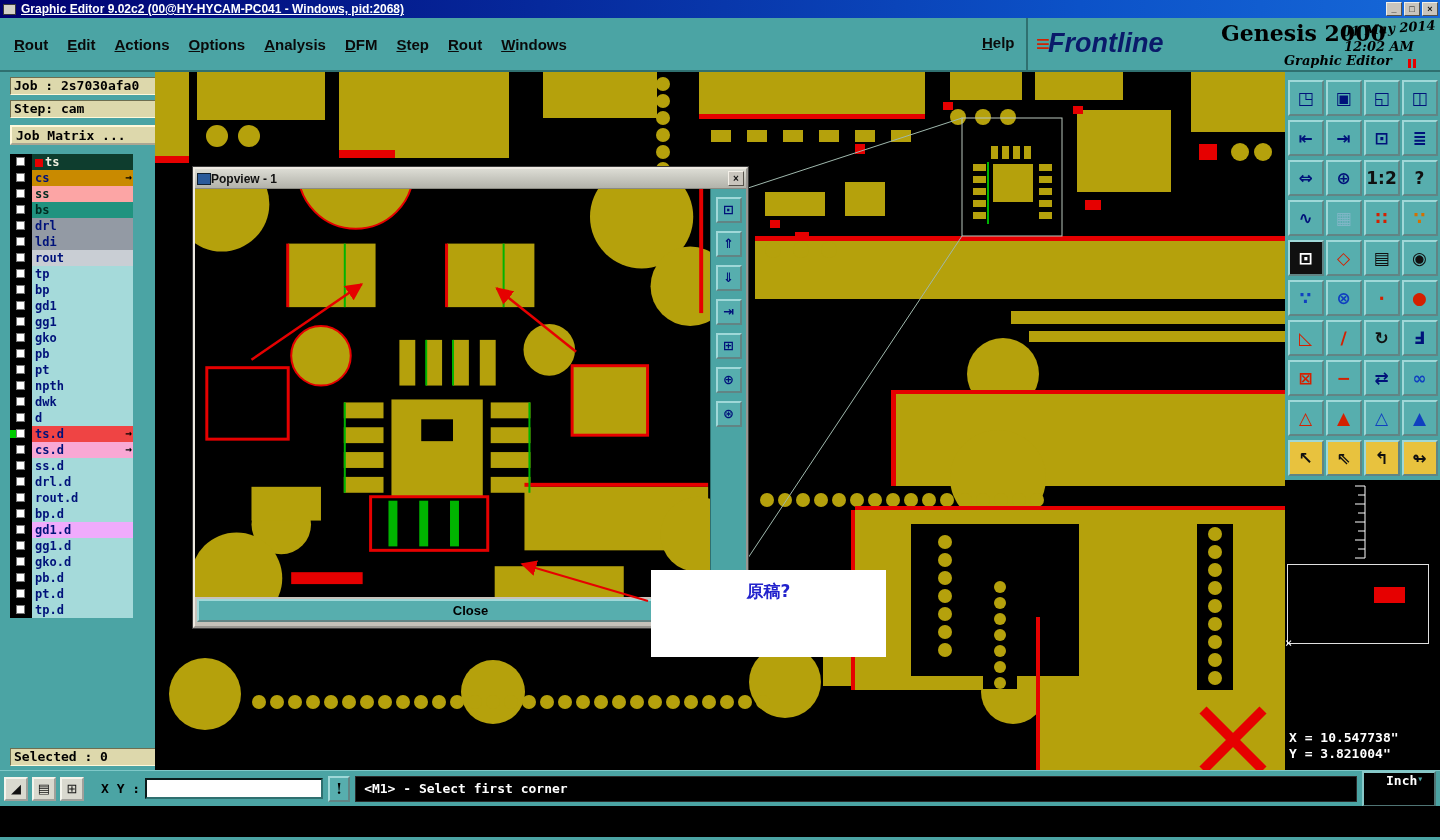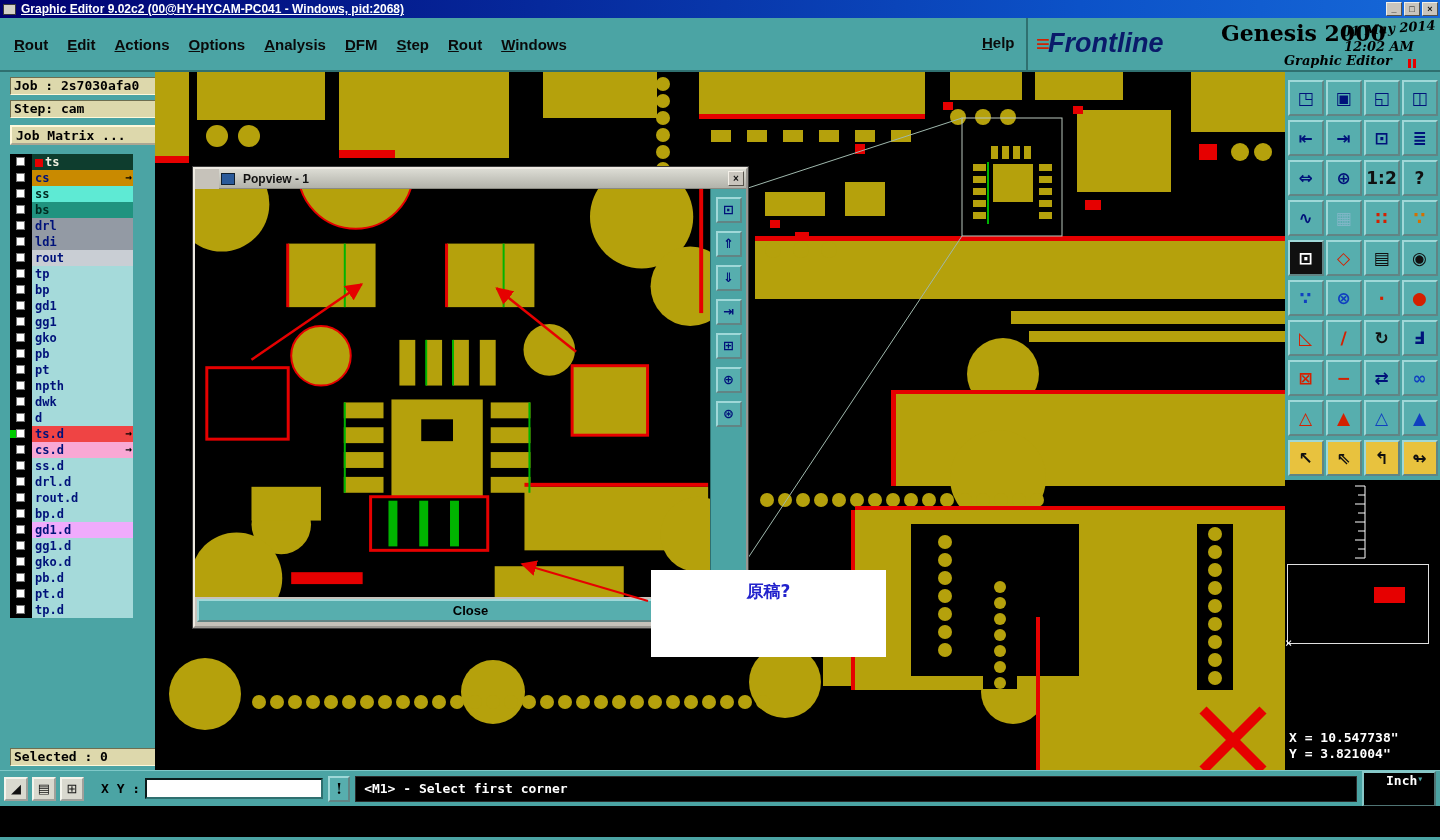--- a/index.html
+++ b/index.html
@@ -80,22 +80,22 @@
   .sb-msg{flex:1;height:26px;background:#000;border:1px solid #2a2a2a;color:#fff;
     font:bold 13px "DejaVu Sans Mono",monospace;line-height:24px;padding-left:8px;white-space:nowrap;overflow:hidden;}
   .sb-units{width:74px;height:36px;background:#000;border:2px outset #88c8c8;color:#fff;
     font:bold 13px "DejaVu Sans Mono",monospace;display:flex;justify-content:space-between;padding:0 22px;}
   .units-caret{color:#4ba4a4;font-size:10px;}
   .bottom-fill{position:absolute;left:0;top:806px;width:1440px;height:34px;background:#000;border-bottom:3px solid #4ba4a4;}
 
   
   .popview{position:absolute;left:193px;top:167px;width:555px;height:461px;background:#c6c2ba;
     border:2px outset #eeeae2;z-index:10;box-shadow:0 0 0 1px #3a3a3a;}
-  .pv-title{height:20px;background:linear-gradient(#dcdcd4,#b2b2aa);display:flex;align-items:center;gap:8px;
-    padding:0 2px;border-bottom:1px solid #8a8a82;margin-left:24px;}
+  .pv-title{height:20px;background:linear-gradient(#dcdcd4,#b2b2aa);display:flex;align-items:center;gap:0;
+    padding:0 2px;border-bottom:1px solid #8a8a82;}
   .pv-icon{width:14px;height:12px;background:#2a5a9a;border:1px solid #102030;flex:none;}
   .pv-title-text{font:bold 12px "Liberation Sans",sans-serif;color:#111;flex:1;}
   .pv-close{width:16px;height:15px;background:#c9c5bd;border:1px solid;border-color:#f4f0e8 #55514a #55514a #f4f0e8;
     font:bold 10px "Liberation Sans",sans-serif;line-height:12px;text-align:center;padding:0;color:#111;}
   .pv-body{display:flex;height:408px;}
   .pv-view{width:515px;height:408px;background:#000;flex:none;}
   .pv-tools{flex:1;background:#4ba4a4;border-left:1px solid #2f7070;display:flex;flex-direction:column;align-items:center;gap:8px;padding-top:8px;}
   .pv-tool{width:26px;height:26px;background:#57aeae;border:2px outset #9fd8d8;font:bold 13px "DejaVu Sans",sans-serif;
     color:#00127a;text-align:center;line-height:20px;padding:0;}
   .pv-close-bar{display:block;width:547px;margin:2px auto 0;height:23px;background:#57aeae;border:2px outset #9fd8d8;
@@ -185,21 +185,21 @@
             <b class="lname">cs</b>
             <b class="larrow">→</b>
           </span>
         </div>
 
         <div class="layer-row">
           <span class="cb-cell">
 
             <i class="checkbox"></i>
           </span>
-          <span class="name-cell" style="background: #5eead4; color: rgb(0, 42, 32);">
+          <span class="name-cell" style="background: #fca5a5; color: rgb(0, 42, 32);">
             <b class="lname">ss</b>
             <b class="larrow"></b>
           </span>
         </div>
 
         <div class="layer-row">
           <span class="cb-cell">
 
             <i class="checkbox"></i>
           </span>

